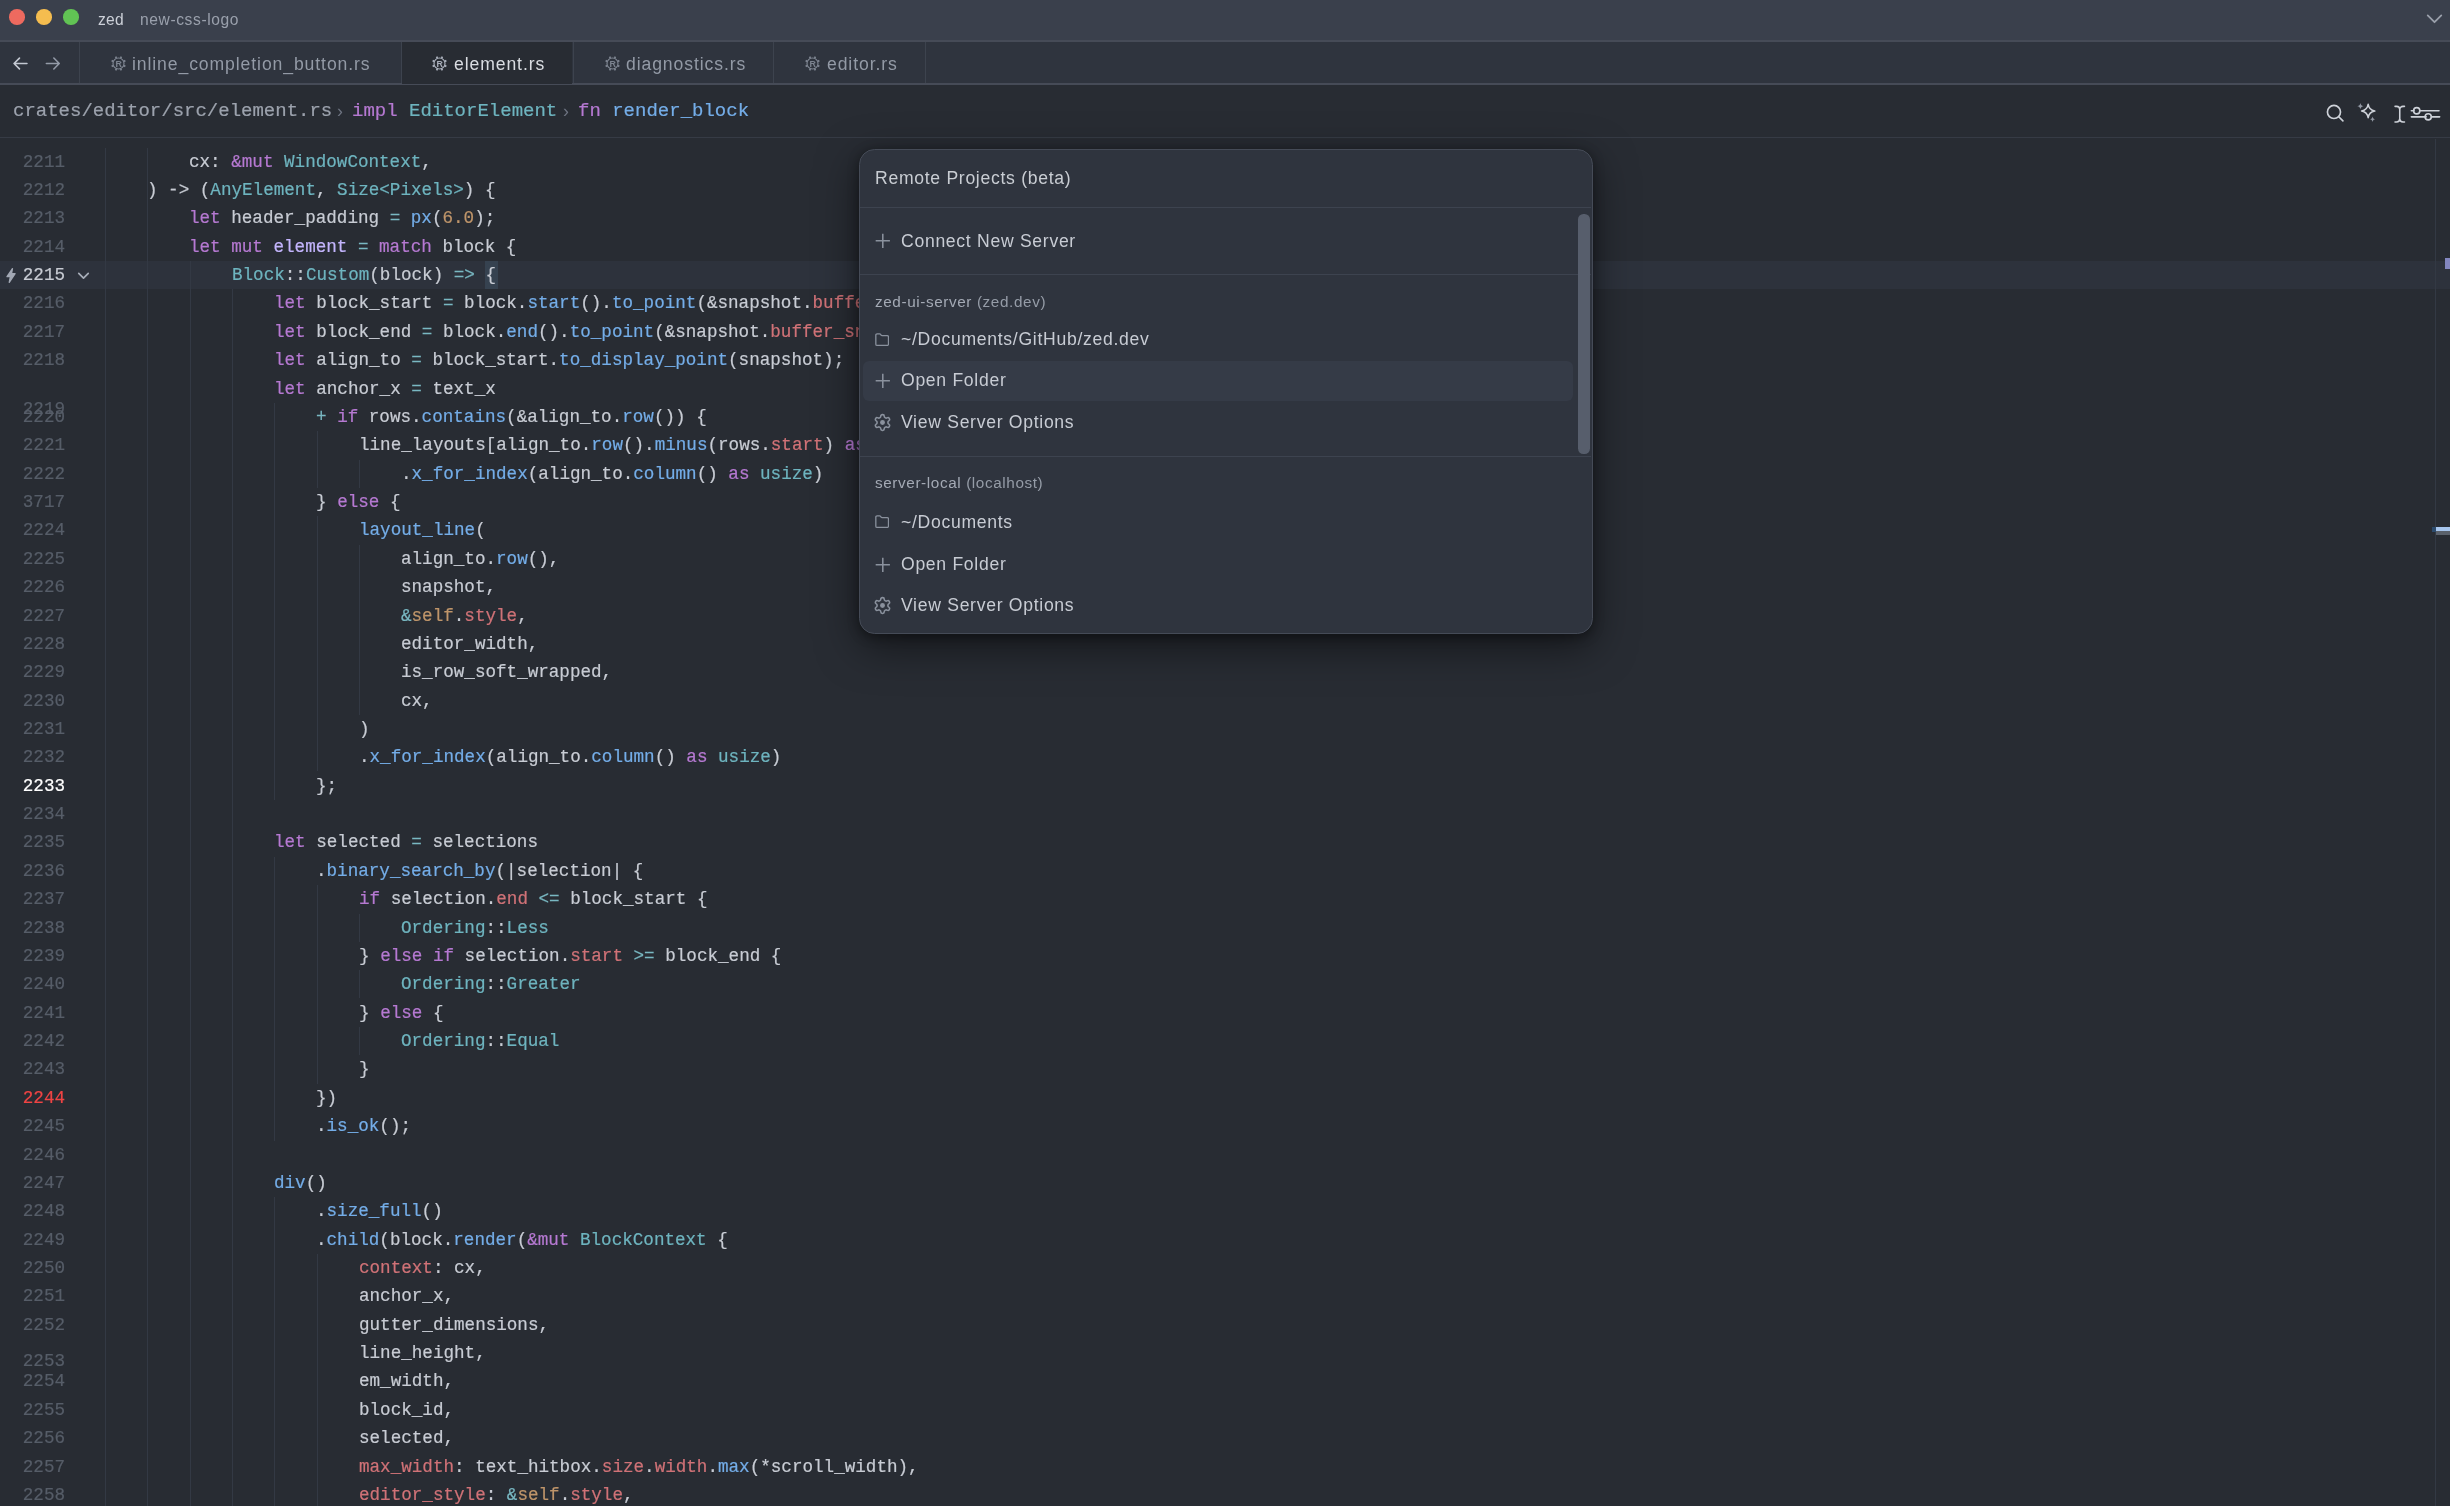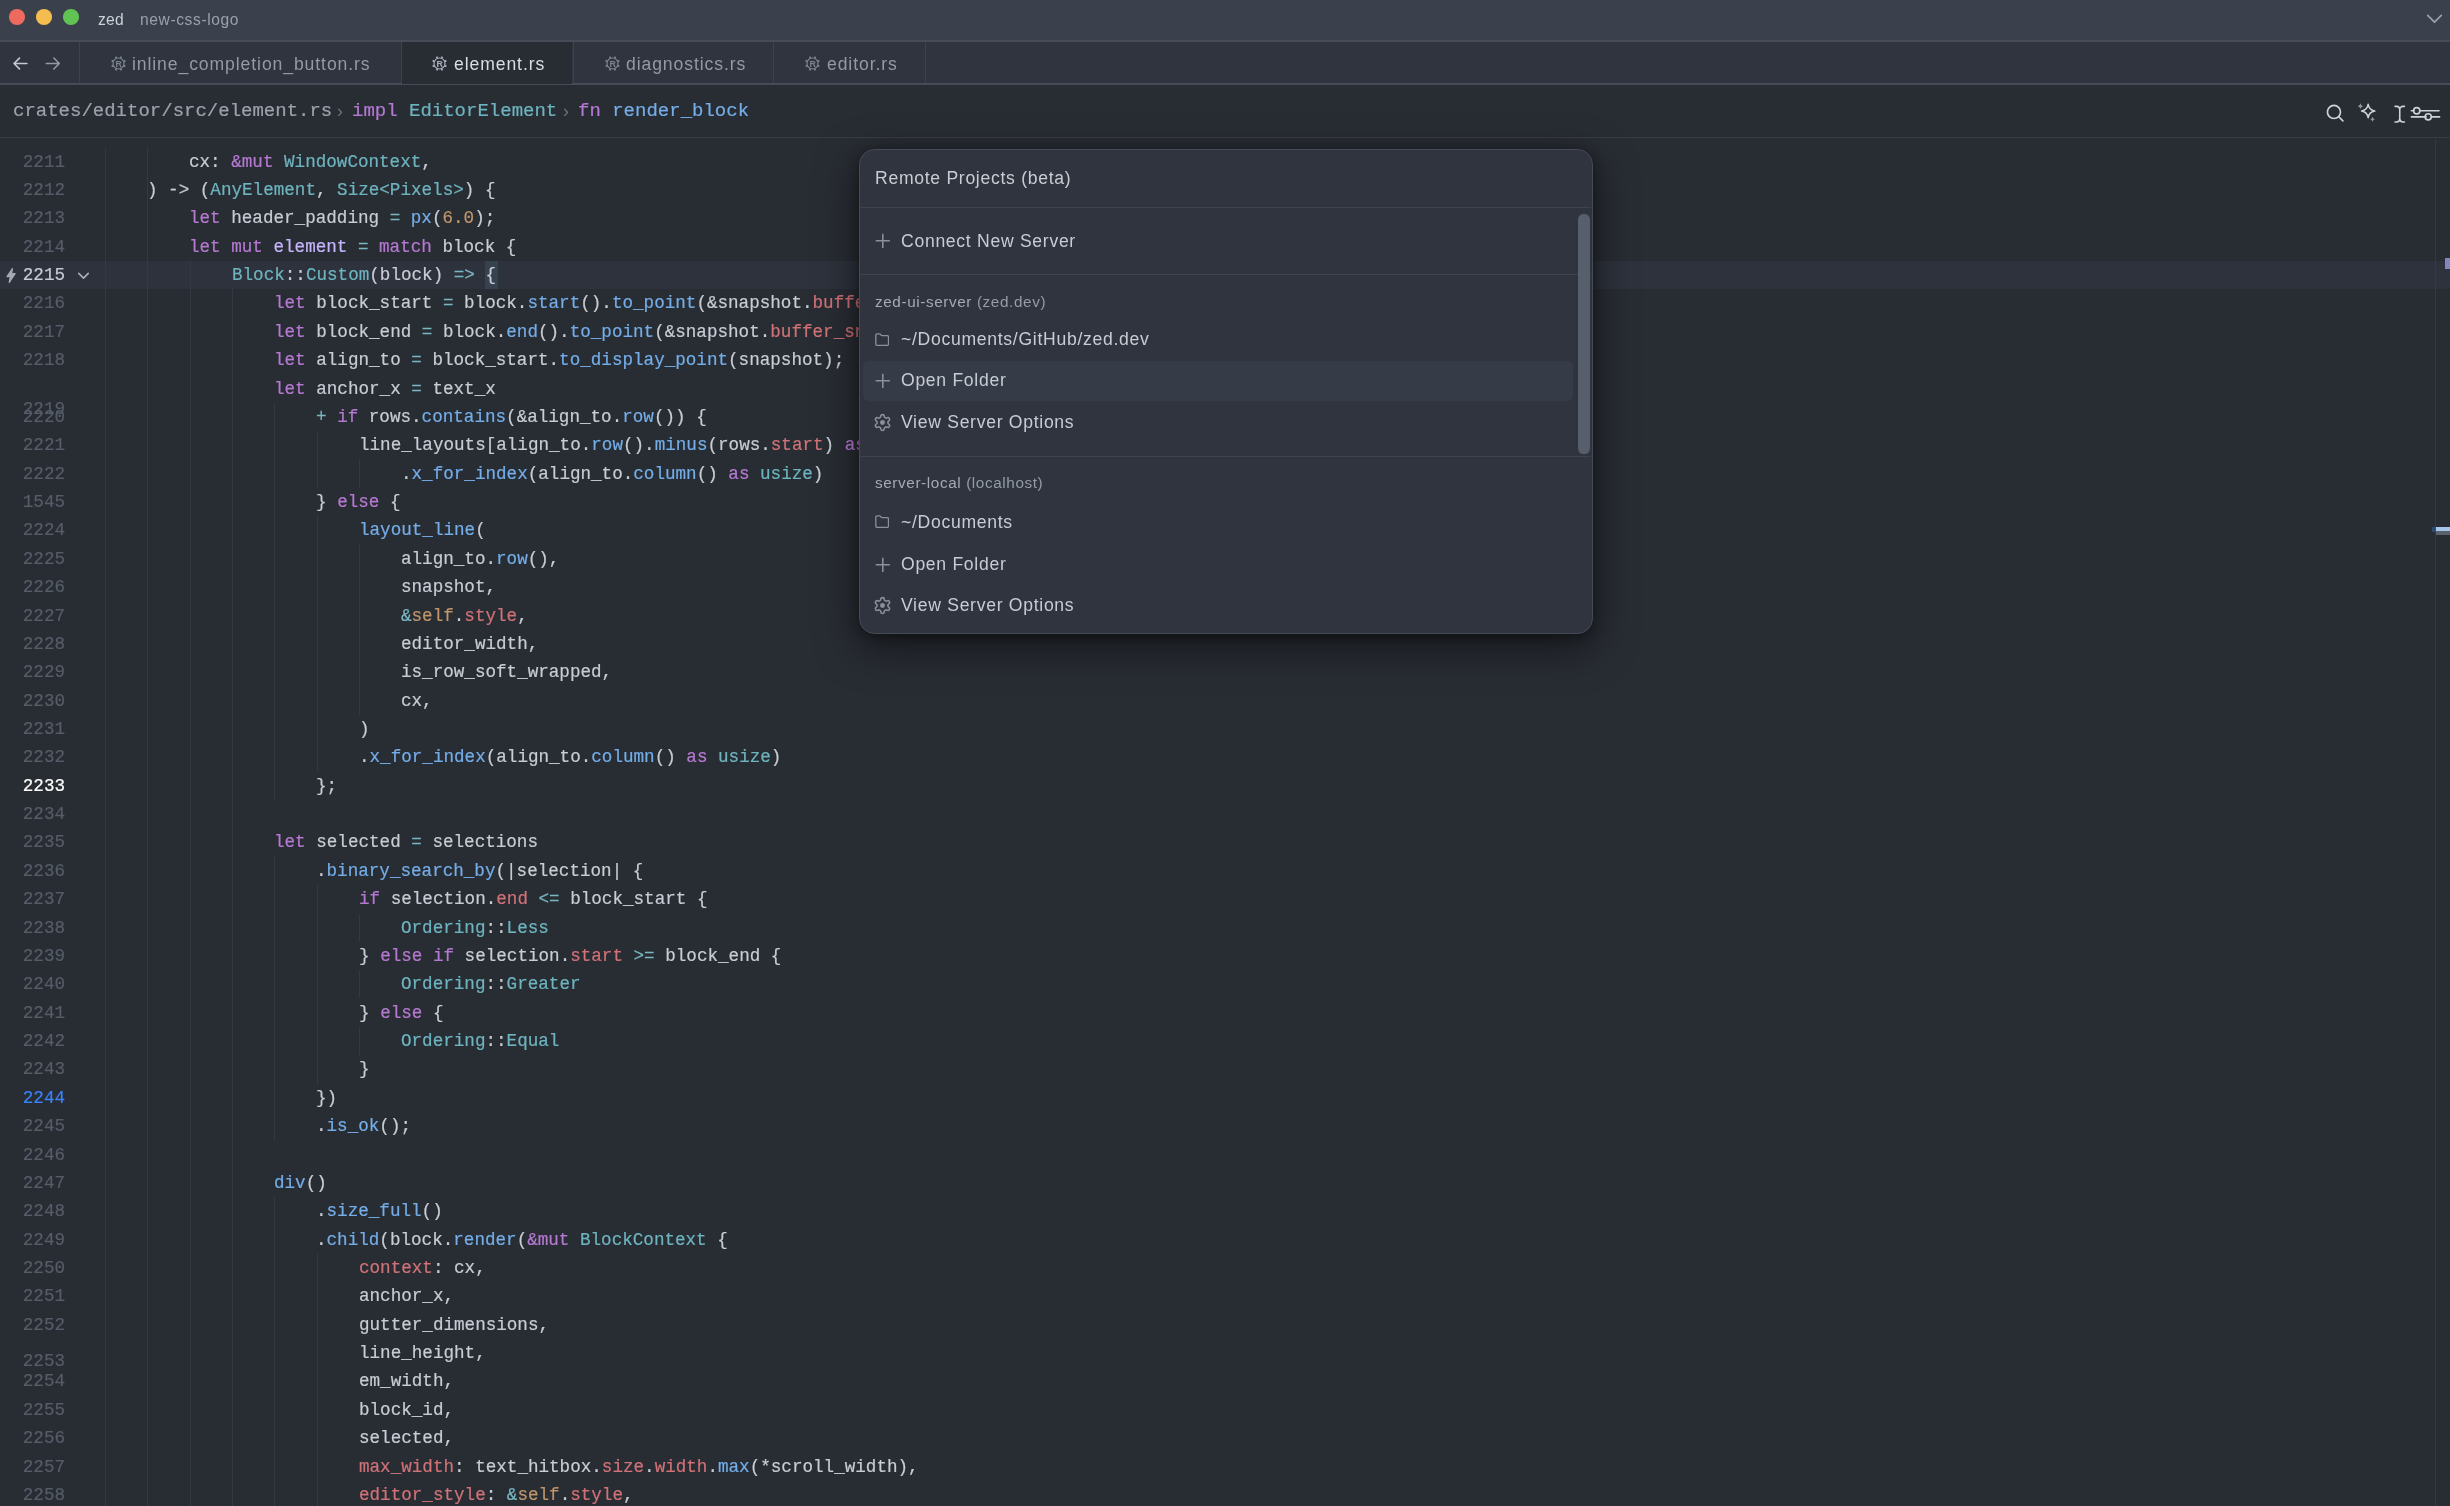--- a/index.html
+++ b/index.html
@@ -128,21 +128,21 @@
 <div class="abs mono num" style="left:0;top:346px;color:#565d68">2218</div>
 <div class="abs mono" style="left:274px;top:346px"><span style="color:#b679d2">let</span><span style="color:#c8ccd4"> align_to </span><span style="color:#79b8c2">=</span><span style="color:#c8ccd4"> block_start.</span><span style="color:#74ade8">to_display_point</span><span style="color:#c8ccd4">(snapshot);</span></div>
 <div class="abs mono num" style="left:0;top:395px;color:#565d68">2219</div>
 <div class="abs mono" style="left:274px;top:375px"><span style="color:#b679d2">let</span><span style="color:#c8ccd4"> anchor_x </span><span style="color:#79b8c2">=</span><span style="color:#c8ccd4"> text_x</span></div>
 <div class="abs mono num" style="left:0;top:403px;color:#565d68">2220</div>
 <div class="abs mono" style="left:316px;top:403px"><span style="color:#79b8c2">+</span><span style="color:#c8ccd4"> </span><span style="color:#b679d2">if</span><span style="color:#c8ccd4"> rows.</span><span style="color:#74ade8">contains</span><span style="color:#c8ccd4">(&amp;align_to.</span><span style="color:#74ade8">row</span><span style="color:#c8ccd4">()) {</span></div>
 <div class="abs mono num" style="left:0;top:431px;color:#565d68">2221</div>
 <div class="abs mono" style="left:359px;top:431px"><span style="color:#c8ccd4">line_layouts[align_to.</span><span style="color:#74ade8">row</span><span style="color:#c8ccd4">().</span><span style="color:#74ade8">minus</span><span style="color:#c8ccd4">(rows.</span><span style="color:#d07277">start</span><span style="color:#c8ccd4">) </span><span style="color:#b679d2">as</span><span style="color:#c8ccd4"> </span><span style="color:#6eb4bf">usize</span><span style="color:#c8ccd4">]</span></div>
 <div class="abs mono num" style="left:0;top:460px;color:#565d68">2222</div>
 <div class="abs mono" style="left:401px;top:460px"><span style="color:#c8ccd4">.</span><span style="color:#74ade8">x_for_index</span><span style="color:#c8ccd4">(align_to.</span><span style="color:#74ade8">column</span><span style="color:#c8ccd4">() </span><span style="color:#b679d2">as</span><span style="color:#c8ccd4"> </span><span style="color:#6eb4bf">usize</span><span style="color:#c8ccd4">)</span></div>
-<div class="abs mono num" style="left:0;top:488px;color:#565d68">1545</div>
+<div class="abs mono num" style="left:0;top:488px;color:#565d68">3717</div>
 <div class="abs mono" style="left:316px;top:488px"><span style="color:#c8ccd4">} </span><span style="color:#b679d2">else</span><span style="color:#c8ccd4"> {</span></div>
 <div class="abs mono num" style="left:0;top:516px;color:#565d68">2224</div>
 <div class="abs mono" style="left:359px;top:516px"><span style="color:#74ade8">layout_line</span><span style="color:#c8ccd4">(</span></div>
 <div class="abs mono num" style="left:0;top:545px;color:#565d68">2225</div>
 <div class="abs mono" style="left:401px;top:545px"><span style="color:#c8ccd4">align_to.</span><span style="color:#74ade8">row</span><span style="color:#c8ccd4">(),</span></div>
 <div class="abs mono num" style="left:0;top:573px;color:#565d68">2226</div>
 <div class="abs mono" style="left:401px;top:573px"><span style="color:#c8ccd4">snapshot,</span></div>
 <div class="abs mono num" style="left:0;top:602px;color:#565d68">2227</div>
 <div class="abs mono" style="left:401px;top:602px"><span style="color:#79b8c2">&amp;</span><span style="color:#bf956a">self</span><span style="color:#c8ccd4">.</span><span style="color:#d07277">style</span><span style="color:#c8ccd4">,</span></div>
 <div class="abs mono num" style="left:0;top:630px;color:#565d68">2228</div>
@@ -169,21 +169,21 @@
 <div class="abs mono num" style="left:0;top:942px;color:#565d68">2239</div>
 <div class="abs mono" style="left:359px;top:942px"><span style="color:#c8ccd4">} </span><span style="color:#b679d2">else</span><span style="color:#c8ccd4"> </span><span style="color:#b679d2">if</span><span style="color:#c8ccd4"> selection.</span><span style="color:#d07277">start</span><span style="color:#c8ccd4"> </span><span style="color:#79b8c2">&gt;=</span><span style="color:#c8ccd4"> block_end {</span></div>
 <div class="abs mono num" style="left:0;top:970px;color:#565d68">2240</div>
 <div class="abs mono" style="left:401px;top:970px"><span style="color:#6eb4bf">Ordering</span><span style="color:#c8ccd4">::</span><span style="color:#6eb4bf">Greater</span></div>
 <div class="abs mono num" style="left:0;top:999px;color:#565d68">2241</div>
 <div class="abs mono" style="left:359px;top:999px"><span style="color:#c8ccd4">} </span><span style="color:#b679d2">else</span><span style="color:#c8ccd4"> {</span></div>
 <div class="abs mono num" style="left:0;top:1027px;color:#565d68">2242</div>
 <div class="abs mono" style="left:401px;top:1027px"><span style="color:#6eb4bf">Ordering</span><span style="color:#c8ccd4">::</span><span style="color:#6eb4bf">Equal</span></div>
 <div class="abs mono num" style="left:0;top:1055px;color:#565d68">2243</div>
 <div class="abs mono" style="left:359px;top:1055px"><span style="color:#c8ccd4">}</span></div>
-<div class="abs mono num" style="left:0;top:1084px;color:#3b82f6">2244</div>
+<div class="abs mono num" style="left:0;top:1084px;color:#ef4444">2244</div>
 <div class="abs mono" style="left:316px;top:1084px"><span style="color:#c8ccd4">})</span></div>
 <div class="abs mono num" style="left:0;top:1112px;color:#565d68">2245</div>
 <div class="abs mono" style="left:316px;top:1112px"><span style="color:#c8ccd4">.</span><span style="color:#74ade8">is_ok</span><span style="color:#c8ccd4">();</span></div>
 <div class="abs mono num" style="left:0;top:1141px;color:#565d68">2246</div>
 <div class="abs mono num" style="left:0;top:1169px;color:#565d68">2247</div>
 <div class="abs mono" style="left:274px;top:1169px"><span style="color:#74ade8">div</span><span style="color:#c8ccd4">()</span></div>
 <div class="abs mono num" style="left:0;top:1197px;color:#565d68">2248</div>
 <div class="abs mono" style="left:316px;top:1197px"><span style="color:#c8ccd4">.</span><span style="color:#74ade8">size_full</span><span style="color:#c8ccd4">()</span></div>
 <div class="abs mono num" style="left:0;top:1226px;color:#565d68">2249</div>
 <div class="abs mono" style="left:316px;top:1226px"><span style="color:#c8ccd4">.</span><span style="color:#74ade8">child</span><span style="color:#c8ccd4">(block.</span><span style="color:#74ade8">render</span><span style="color:#c8ccd4">(</span><span style="color:#b679d2">&amp;mut</span><span style="color:#c8ccd4"> </span><span style="color:#6eb4bf">BlockContext</span><span style="color:#c8ccd4"> {</span></div>

